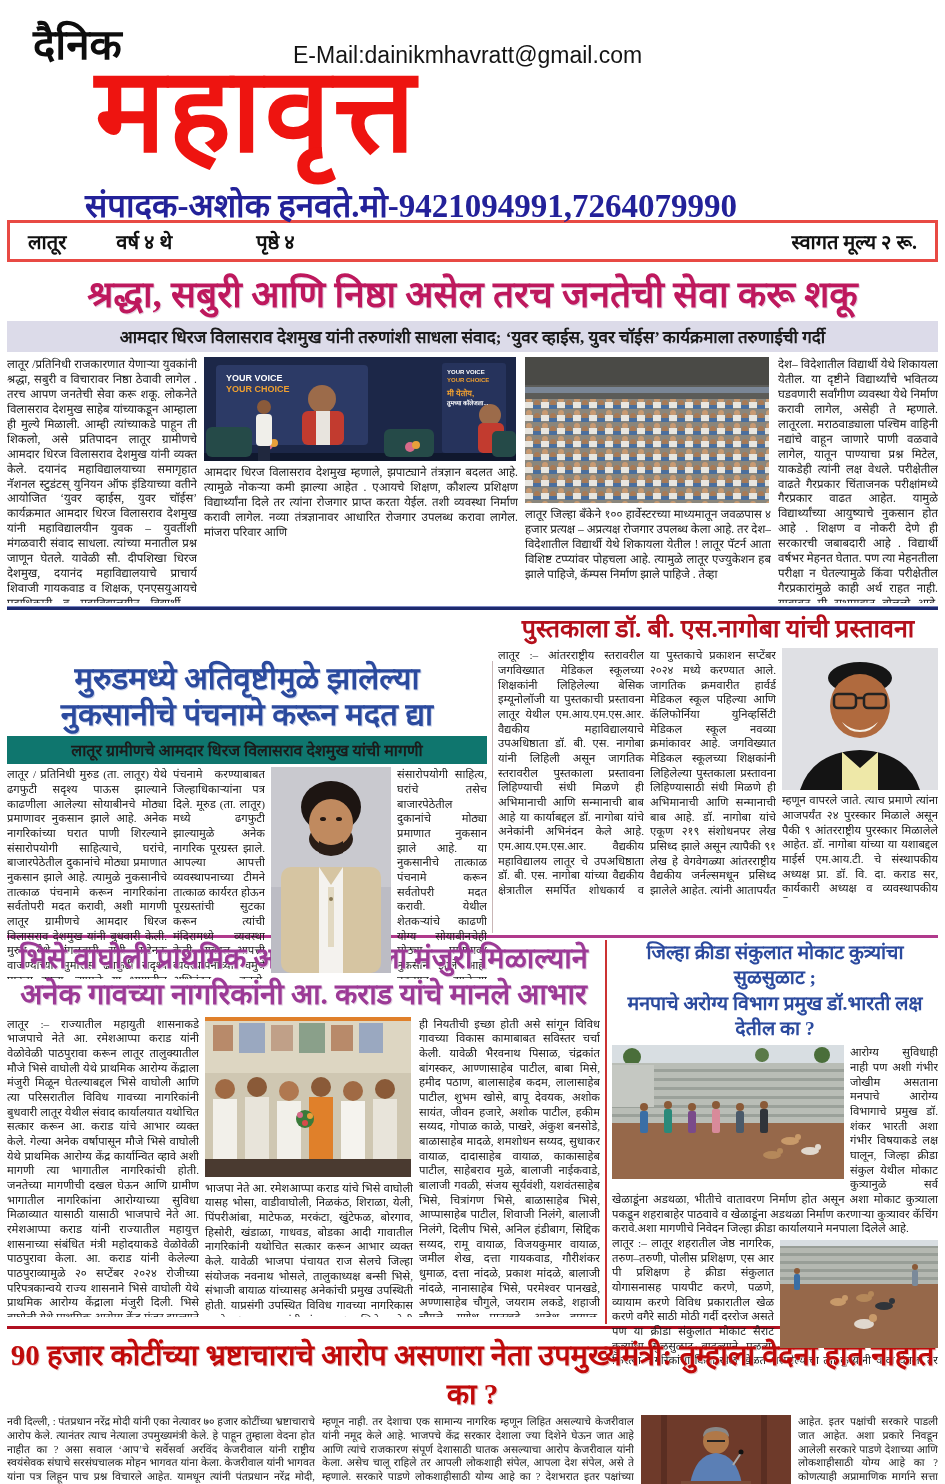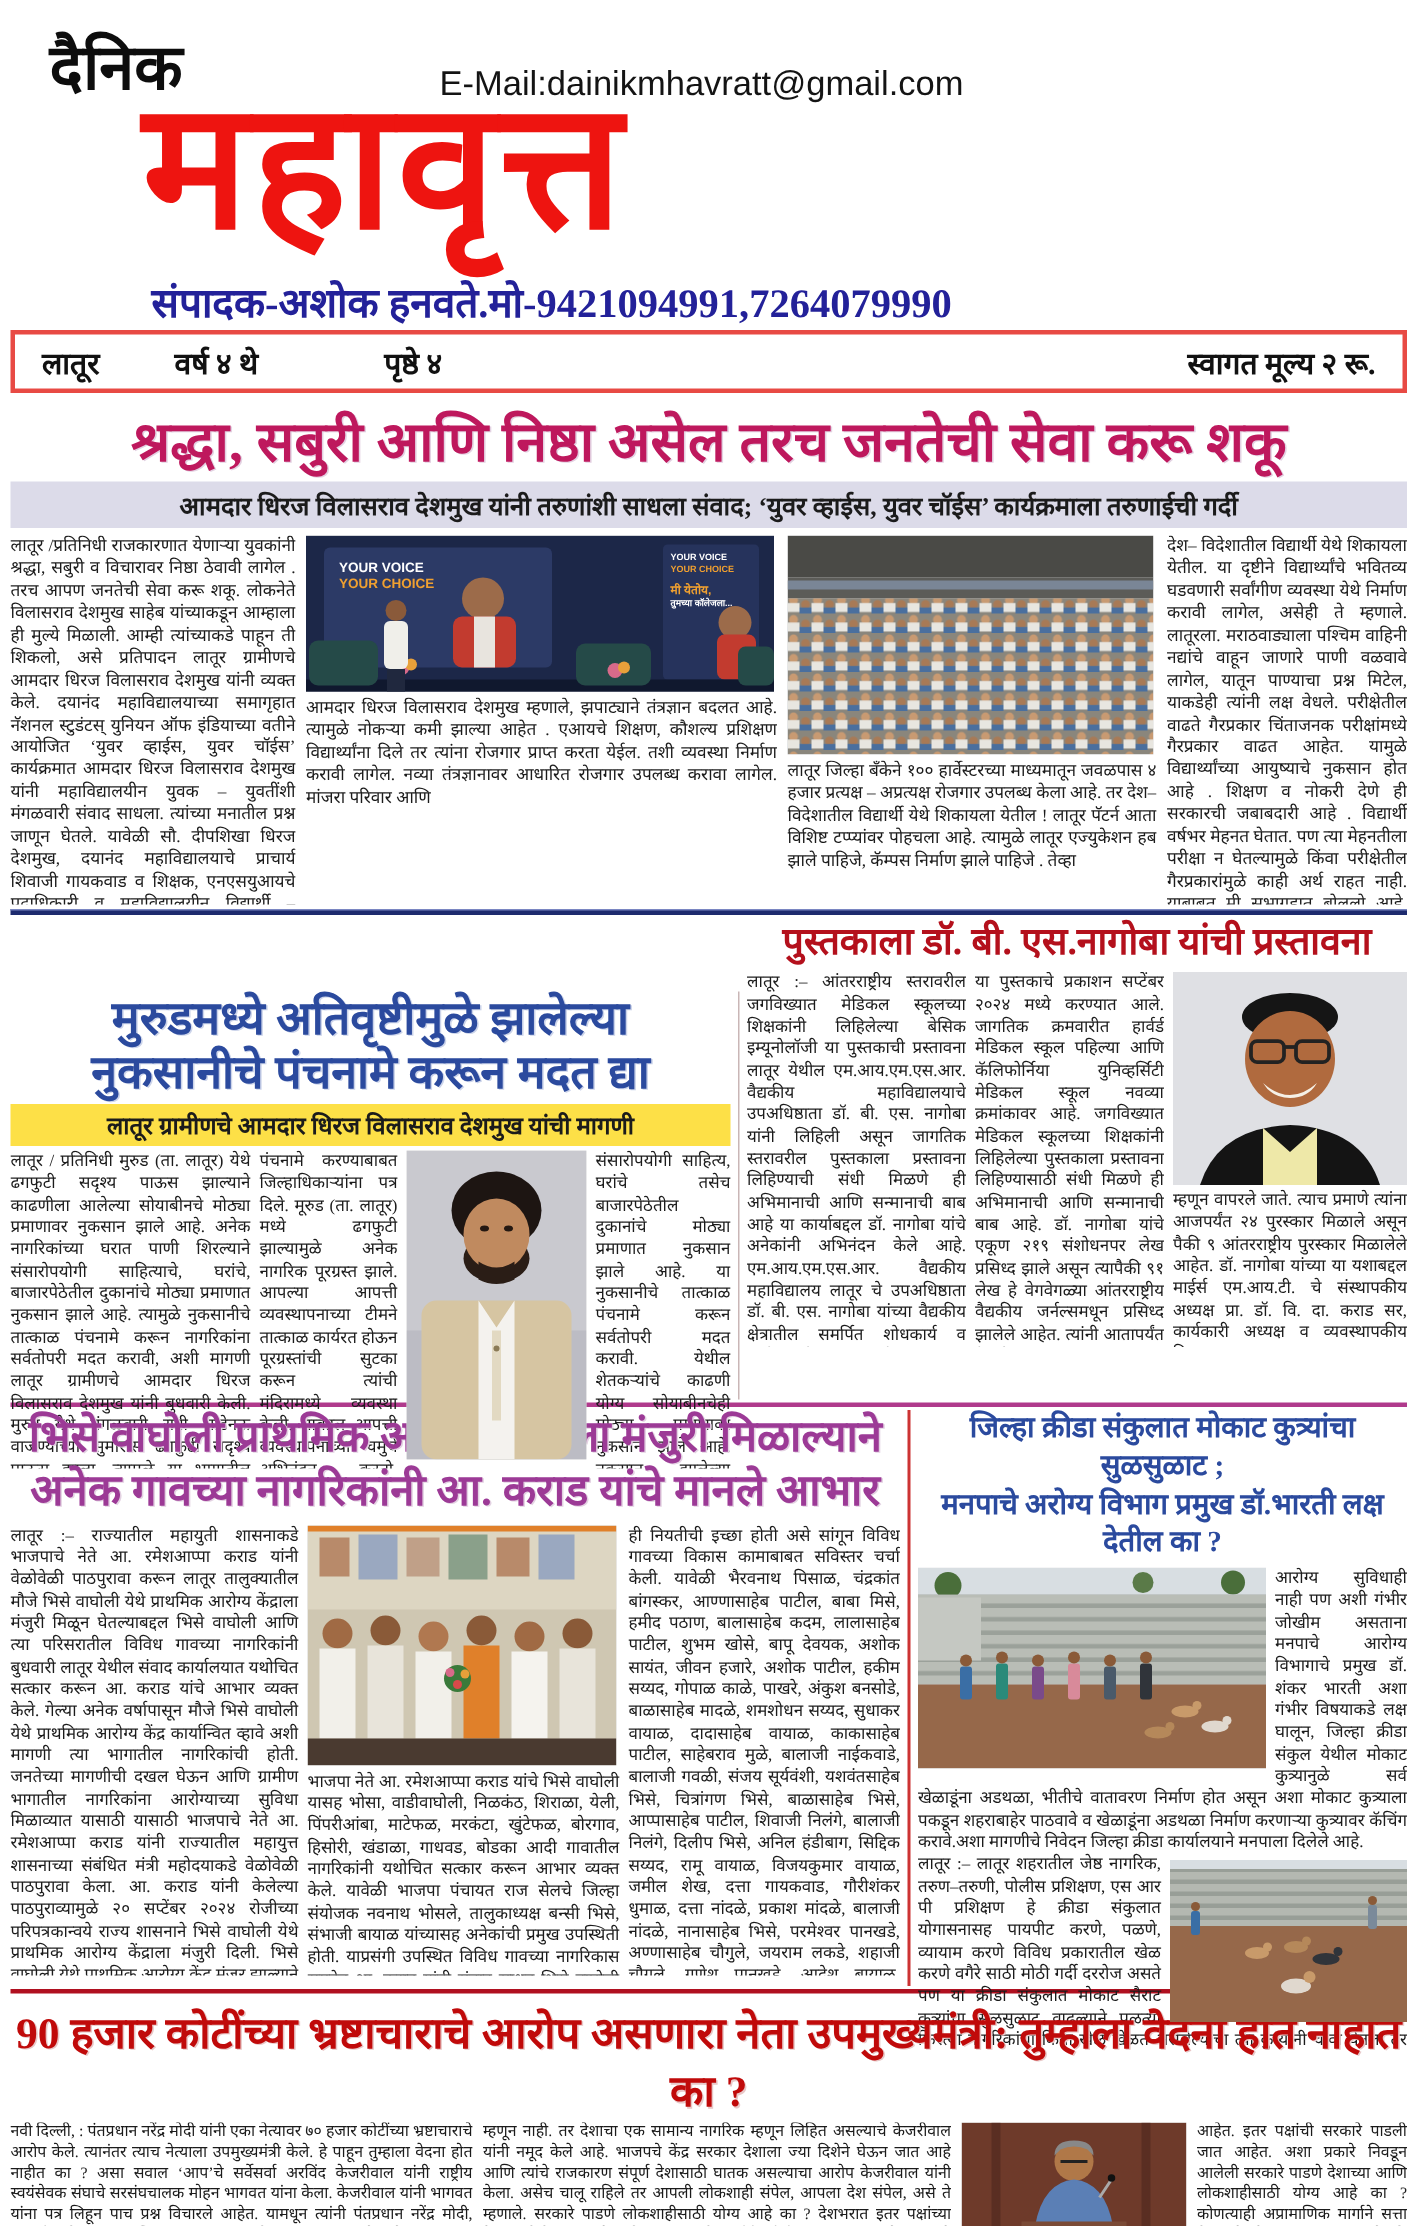--- a/index.html
+++ b/index.html
@@ -8,21 +8,21 @@
     width:945px; height:1484px; overflow:hidden;
     font-family:"Liberation Serif", serif; color:#1b1b1b;
   }
   .page { width:945px; height:1484px; padding:0 7px; position:relative; overflow:hidden; }
 
   
   .masthead { position:relative; height:220px; }
   .mh-daily { position:absolute; left:26px; top:14px; font-size:42px; font-weight:bold; color:#0d0d0d; }
   .mh-email { position:absolute; left:286px; top:42px; font-size:23px; color:#141414; font-family:"Liberation Sans", sans-serif; }
   .mh-title { position:absolute; left:88px; top:50px; font-size:118px; font-weight:900; color:#ee1410; line-height:1.05; letter-spacing:3px; }
-  .mh-editor { position:absolute; left:78px; top:182px; font-size:27px; font-weight:bold; color:#232199;margin-left:16px; }
+  .mh-editor { position:absolute; left:78px; top:182px; font-size:33px; font-weight:bold; color:#232199; }
 
   
   .datebar {
     border:3px solid #e84a44; height:42px; display:flex; align-items:center;
     font-weight:bold; font-size:20px; color:#111; padding:0 18px; gap:10px;
   }
   .db-place { margin-right:40px; }
   .db-year  { margin-right:60px; }
   .db-issue { }
   .db-pages { margin-left:14px; }
@@ -48,21 +48,21 @@
   .photo-stage { width:312px; height:104px; }
   .photo-aud { width:244px; height:146px; }
   .ovl { position:absolute; font-family:"Liberation Sans", sans-serif; font-weight:bold; line-height:1.15; }
 
   
   .row2 { display:flex; height:320px; }
   .art2 { width:494px; padding-right:5px; border-right:1px solid #c9b6b6;margin-top:48px; }
   .art3 { flex:1; padding-left:5px; }
   .art2-headline { font-size:31px; color:#2b4a9e; text-align:center; font-weight:bold; line-height:1.15;
     text-shadow:1px 1px 0 #ccd4ea; }
-  .art2-subhead { background:#fde047; font-weight:bold; text-align:center; font-size:16px; padding:3px 0; margin:4px 0 3px; }
+  .art2-subhead { background:#0f766e; font-weight:bold; text-align:center; font-size:16px; padding:3px 0; margin:4px 0 3px; }
   .art2-body { display:flex; gap:6px; font-size:11.3px; height:212px; }
   .a2c1 { width:160px; } .a2c2 { width:92px; } .a2c3 { flex:1; }
   .photo-dhiraj { width:120px; height:206px; }
   .art3-headline { font-size:25px; color:#b4101c; text-align:center; font-weight:bold; line-height:1.25; }
   .art3-body { display:flex; gap:6px; font-size:11.3px; height:250px; margin-top:4px; }
   .a3c1 { width:146px; } .a3c2 { width:126px; }
   .a3c3 { flex:1; display:flex; flex-direction:column; gap:3px; }
   .photo-nagoba { width:156px; height:142px; margin:0 auto; }
 
   

